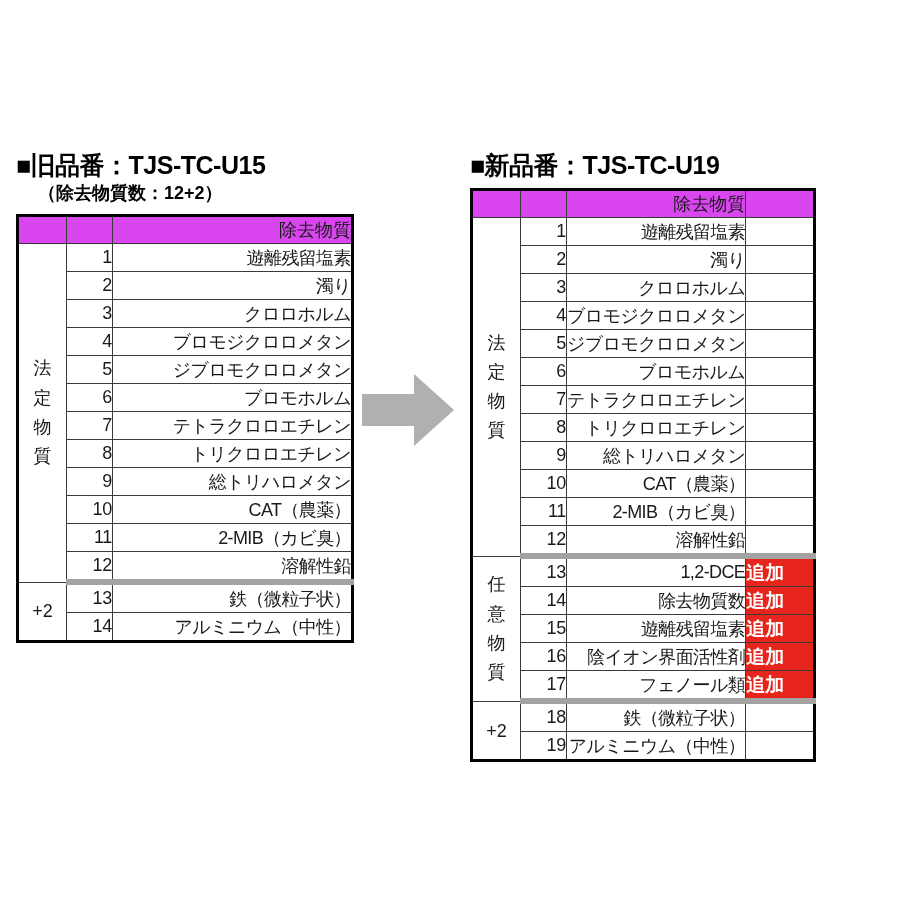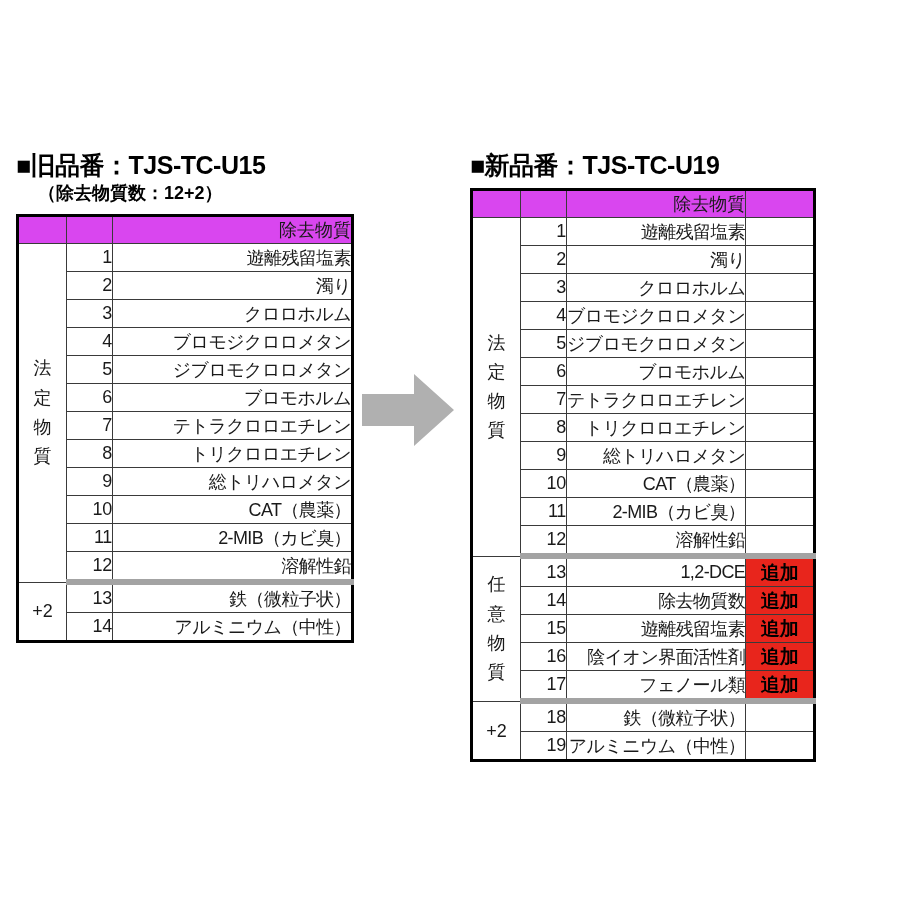--- a/index.html
+++ b/index.html
@@ -112,24 +112,24 @@
   td.badge-cell {
     padding: 0;
     text-align: center;
   }
   .badge {
     display: block;
     width: 100%;
     height: 27px;
     line-height: 27px;
     background: #e8251c;
-    color: #000000;
+    color: #ffffff;
     font-weight: bold;
     font-size: 19px;
-    text-align: center;
+    text-align: left;
     letter-spacing: 0;
   }
   td.badge-empty { background: #ffffff; }
 
   
   tr.group-end td { border-bottom: 6px solid #a3a3a3; }
 
   
   #arrow {
     position: absolute;

